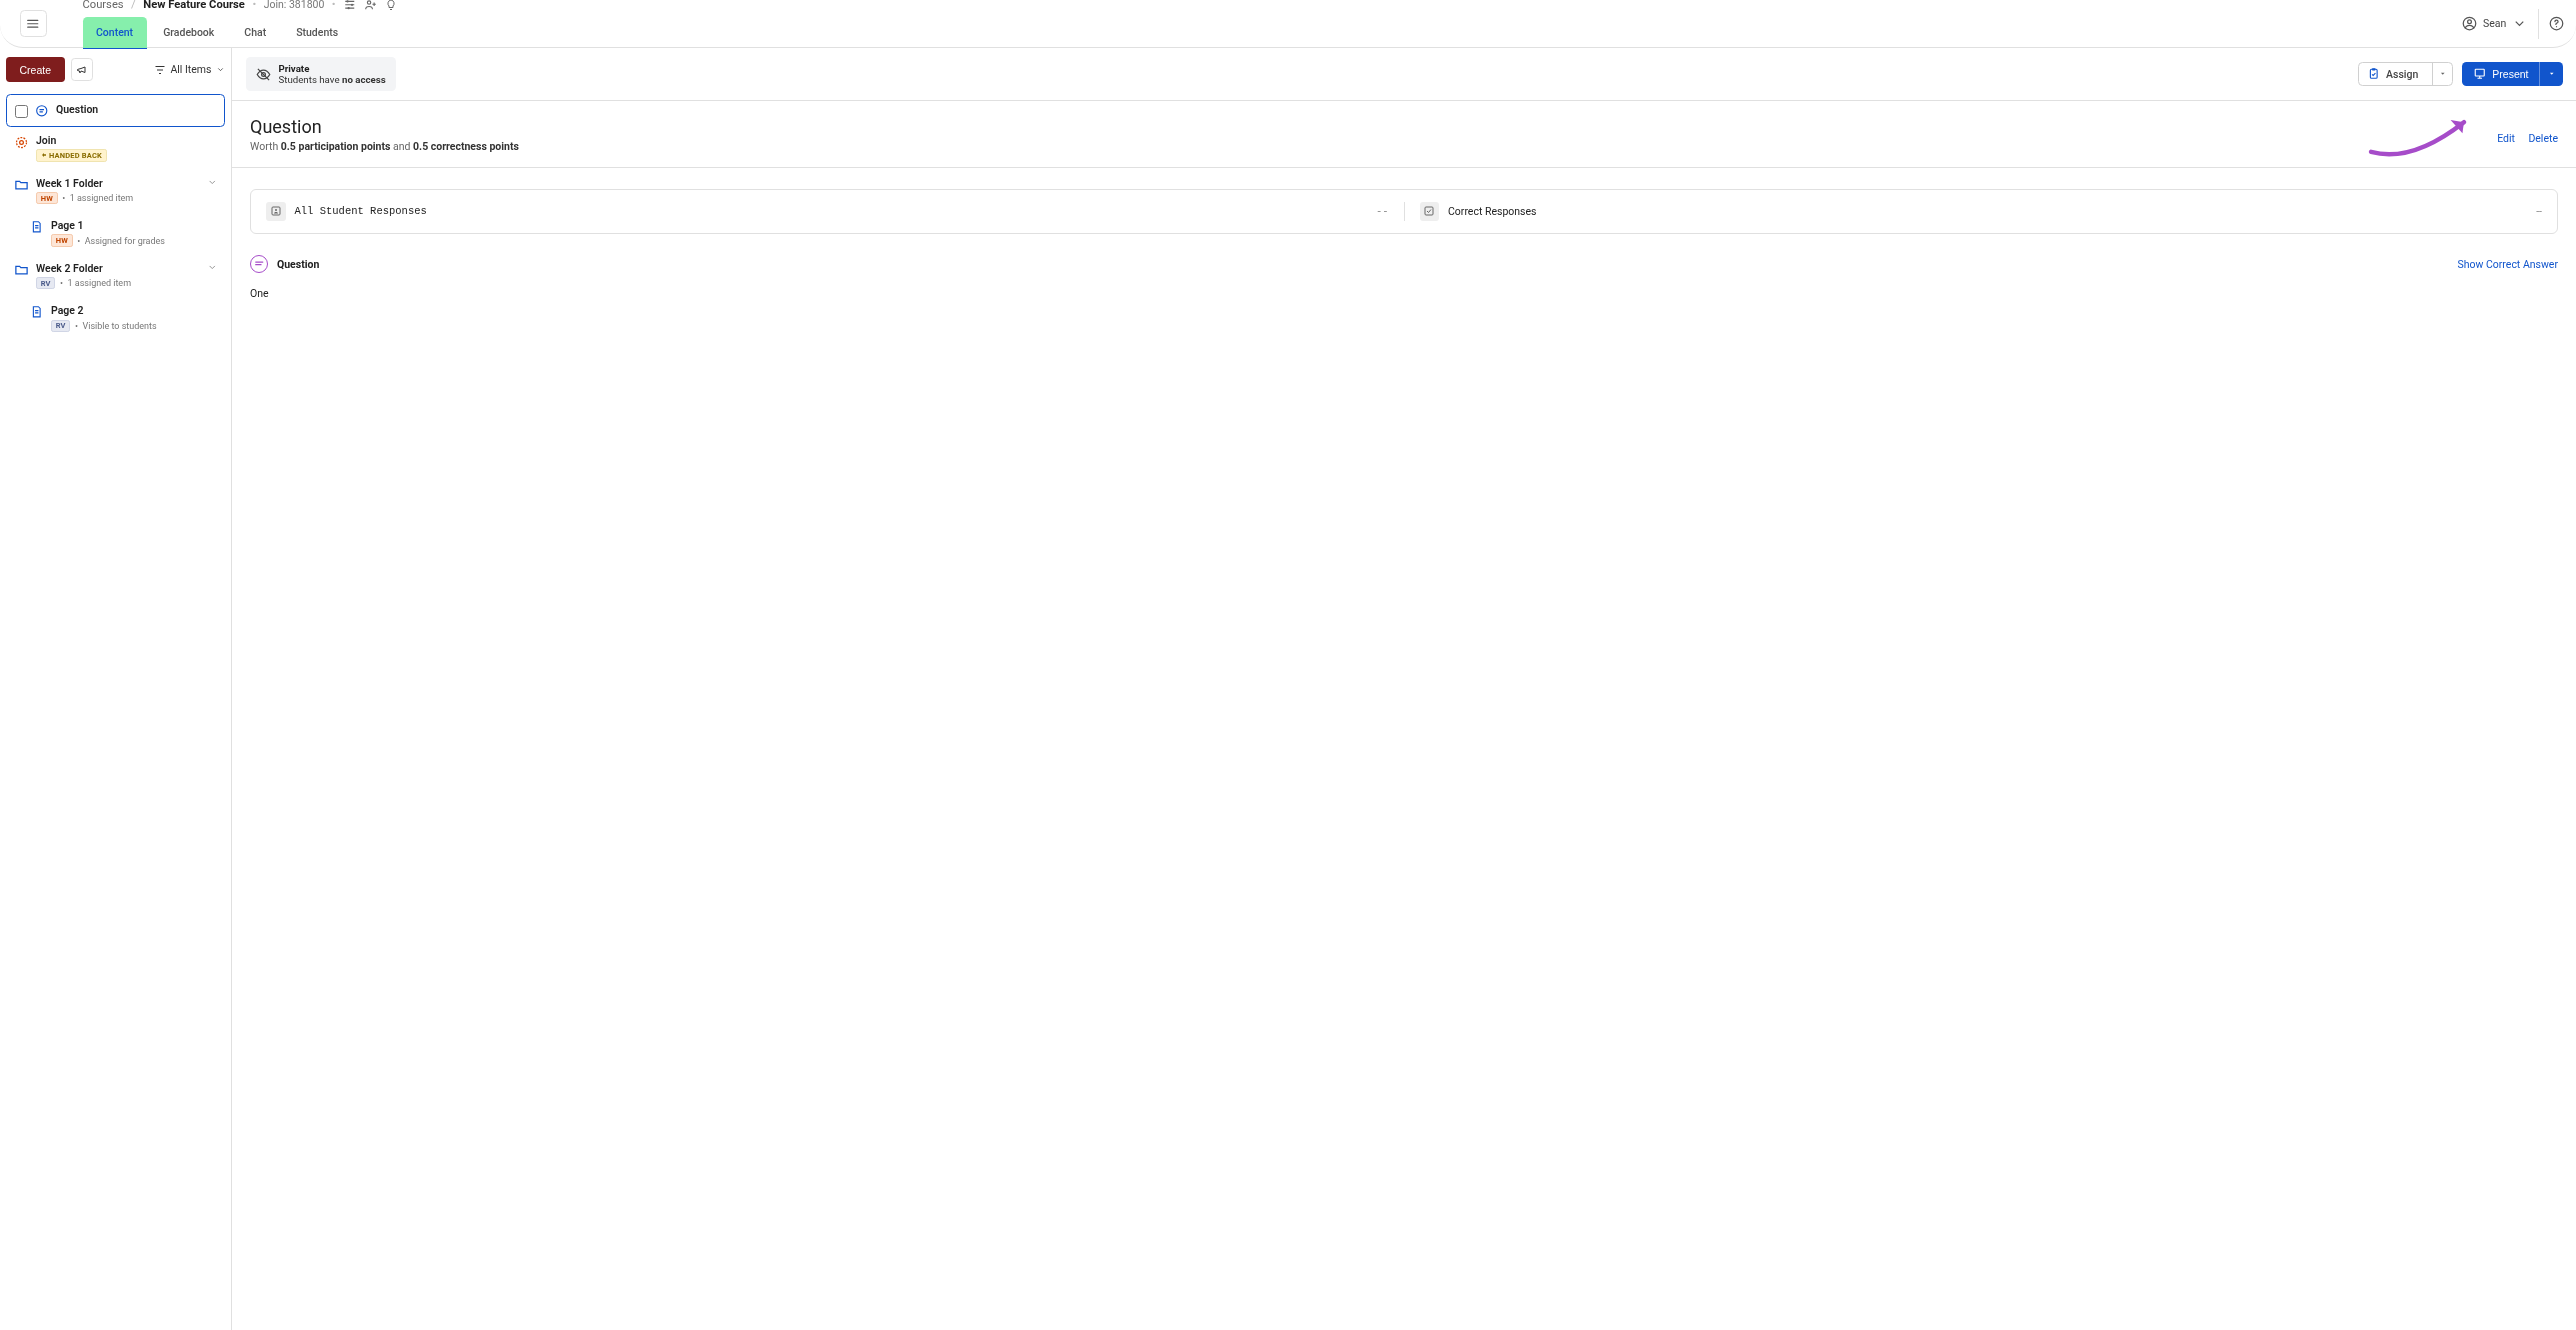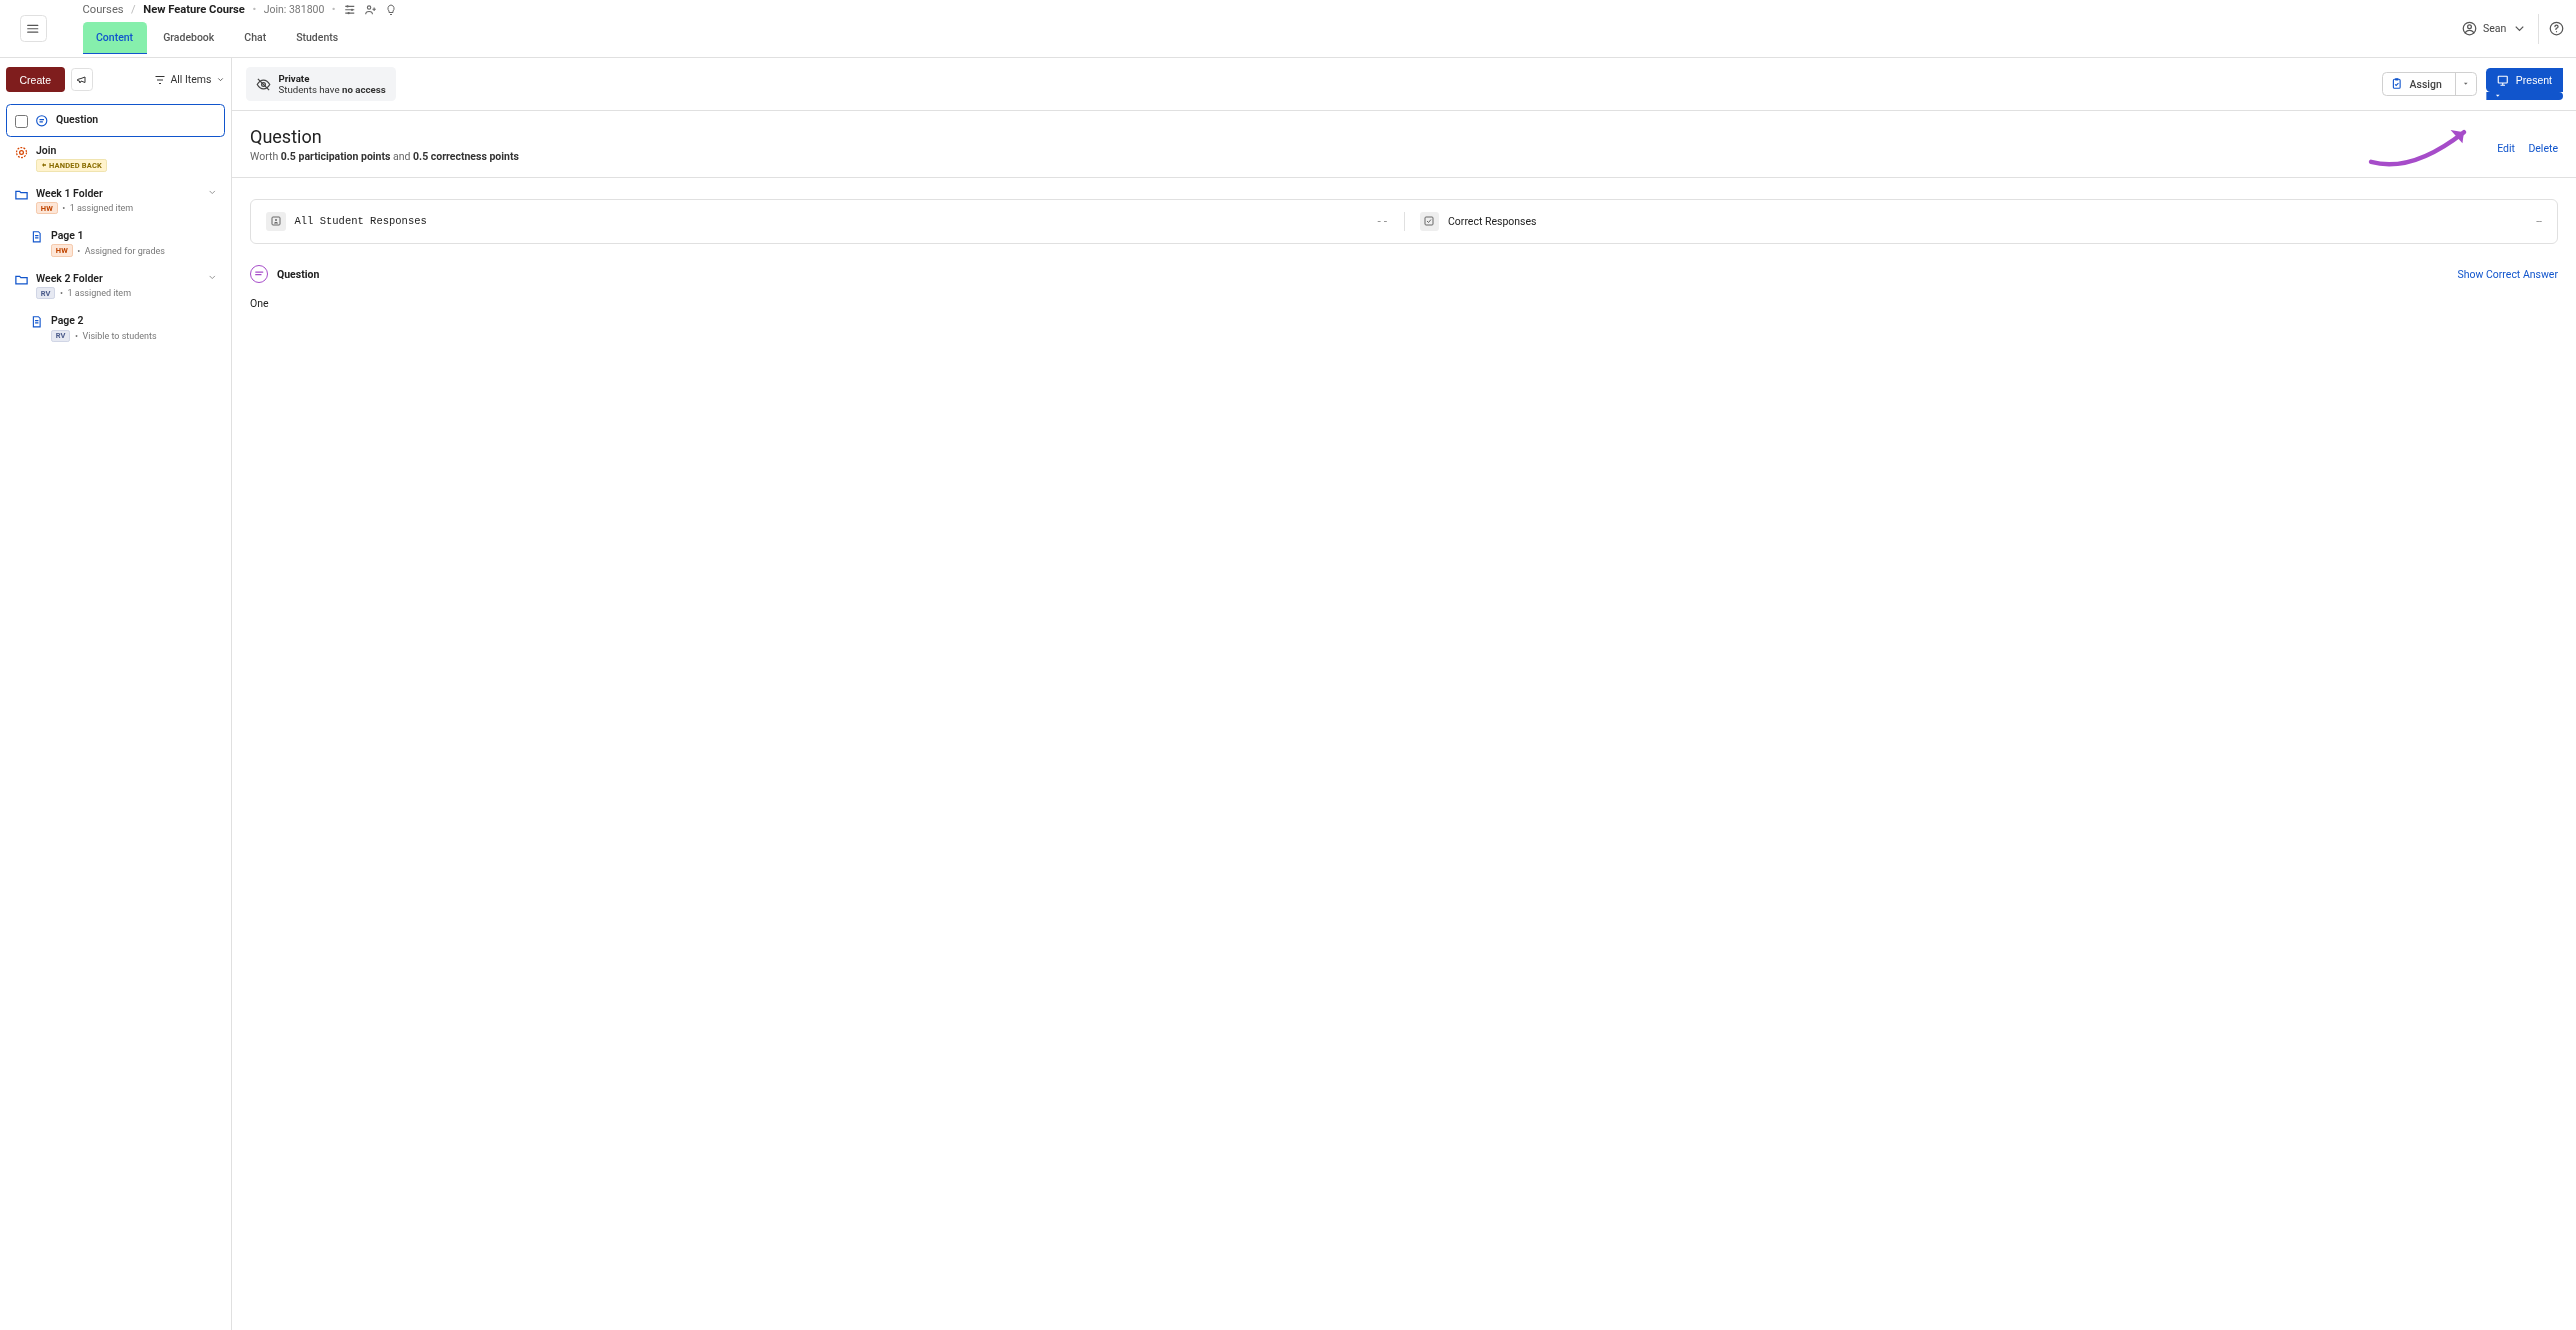--- a/index.html
+++ b/index.html
@@ -1,18 +1,18 @@
 <!DOCTYPE html>
 <html style="font-size:12px"><head>
 <meta charset="utf-8">
 <style>
 * { box-sizing: border-box; margin: 0; padding: 0; }
 body { font-family: -apple-system, BlinkMacSystemFont, "Segoe UI", Roboto, sans-serif; font-size: 10.5px; color: #212121; background: #fff; }
 .app { display: flex; flex-direction: column; height: 100vh; }
-.topbar { display: flex; align-items: center; height: 58px; border-bottom: 0.7px solid #e0e0e0; padding: 0 12px; }
+.topbar { display: flex; align-items: center; height: 48px; border-bottom: 0.7px solid #e0e0e0; padding: 0 12px; border-radius: 23px; }
 .logo-area { display: flex; align-items: center; gap: 7.5px; width: 60px; }
 .menu-btn { width: 27px; height: 27px; border: 0.7px solid #e0e0e0; border-radius: 4.5px; display: flex; align-items: center; justify-content: center; cursor: pointer; }
 .topbar-main { flex: 1; display: flex; flex-direction: column; justify-content: center; gap: 4.5px; padding-left: 10.5px; }
 .breadcrumb-row { display: flex; align-items: center; gap: 7.5px; font-size: 11.2px; color: #555; }
 .breadcrumb-row .dot { color: #bbb; }
 .breadcrumb-row .link { color: #666; cursor: pointer; }
 .breadcrumb-row .slash { color: #bbb; }
 .breadcrumb-row strong { color: #212121; }
 .breadcrumb-row .join { color: #777; font-size: 10.5px; }
 .breadcrumb-row .tb-icon { color: #666; display: inline-flex; cursor: pointer; }
@@ -51,21 +51,21 @@
 .privacy-pill { display: flex; align-items: center; gap: 7.5px; background: #f3f4f6; border-radius: 4.5px; padding: 6px 10.5px; }
 .privacy-pill .pp-icon { color: #444; display: flex; }
 .privacy-pill .pp-text .pp-title { font-weight: 700; font-size: 9.7px; }
 .privacy-pill .pp-text .pp-sub { font-size: 9.7px; color: #333; }
 .privacy-pill .pp-text .pp-sub b { font-weight: 700; }
 .spacer { flex: 1; }
 .assign-btn, .present-btn { display: flex; align-items: center; gap: 6px; border-radius: 4.5px; font-size: 10.5px; font-weight: 500; cursor: pointer; height: 24px; }
 .assign-btn { background: #fff; border: 0.7px solid #d0d0d0; color: #444; }
 .assign-btn .ab-main { display: flex; align-items: center; gap: 6px; padding: 0 7.5px; height: 100%; }
 .assign-btn .ab-caret { border-left: 0.7px solid #d0d0d0; padding: 0 6px; height: 100%; display: flex; align-items: center; }
-.present-group { display: flex; flex-direction: column; }
+.present-group { display: flex; }
 .present-btn { background: #1155cc; color: #fff; border: none; padding: 0 10.5px; border-radius: 4.5px 0 0 4.5px; }
 .present-caret { background: #1155cc; color: #fff; border: none; border-left: 0.7px solid rgba(255,255,255,0.35); padding: 0 7.5px; border-radius: 0 4.5px 4.5px 0; cursor: pointer; }
 .content-scroll { flex: 1; overflow-y: auto; padding: 0 18px 18px 18px; position: relative; }
 .content-divider { border-top: 0.7px solid #e0e0e0; margin: 0 -18px 0 -18px; }
 .q-header { display: flex; align-items: flex-start; padding: 15px 0 13.5px 0; }
 .q-header .q-title { font-size: 18px; font-weight: 400; color: #222; }
 .q-header .q-sub { font-size: 10.5px; color: #666; margin-top: 3px; }
 .q-header .q-sub b { font-weight: 700; color: #333; }
 .q-header .q-actions { margin-left: auto; display: flex; gap: 13.5px; margin-top: 16px; }
 .q-header .q-actions a { color: #1155cc; font-size: 10.5px; cursor: pointer; }

